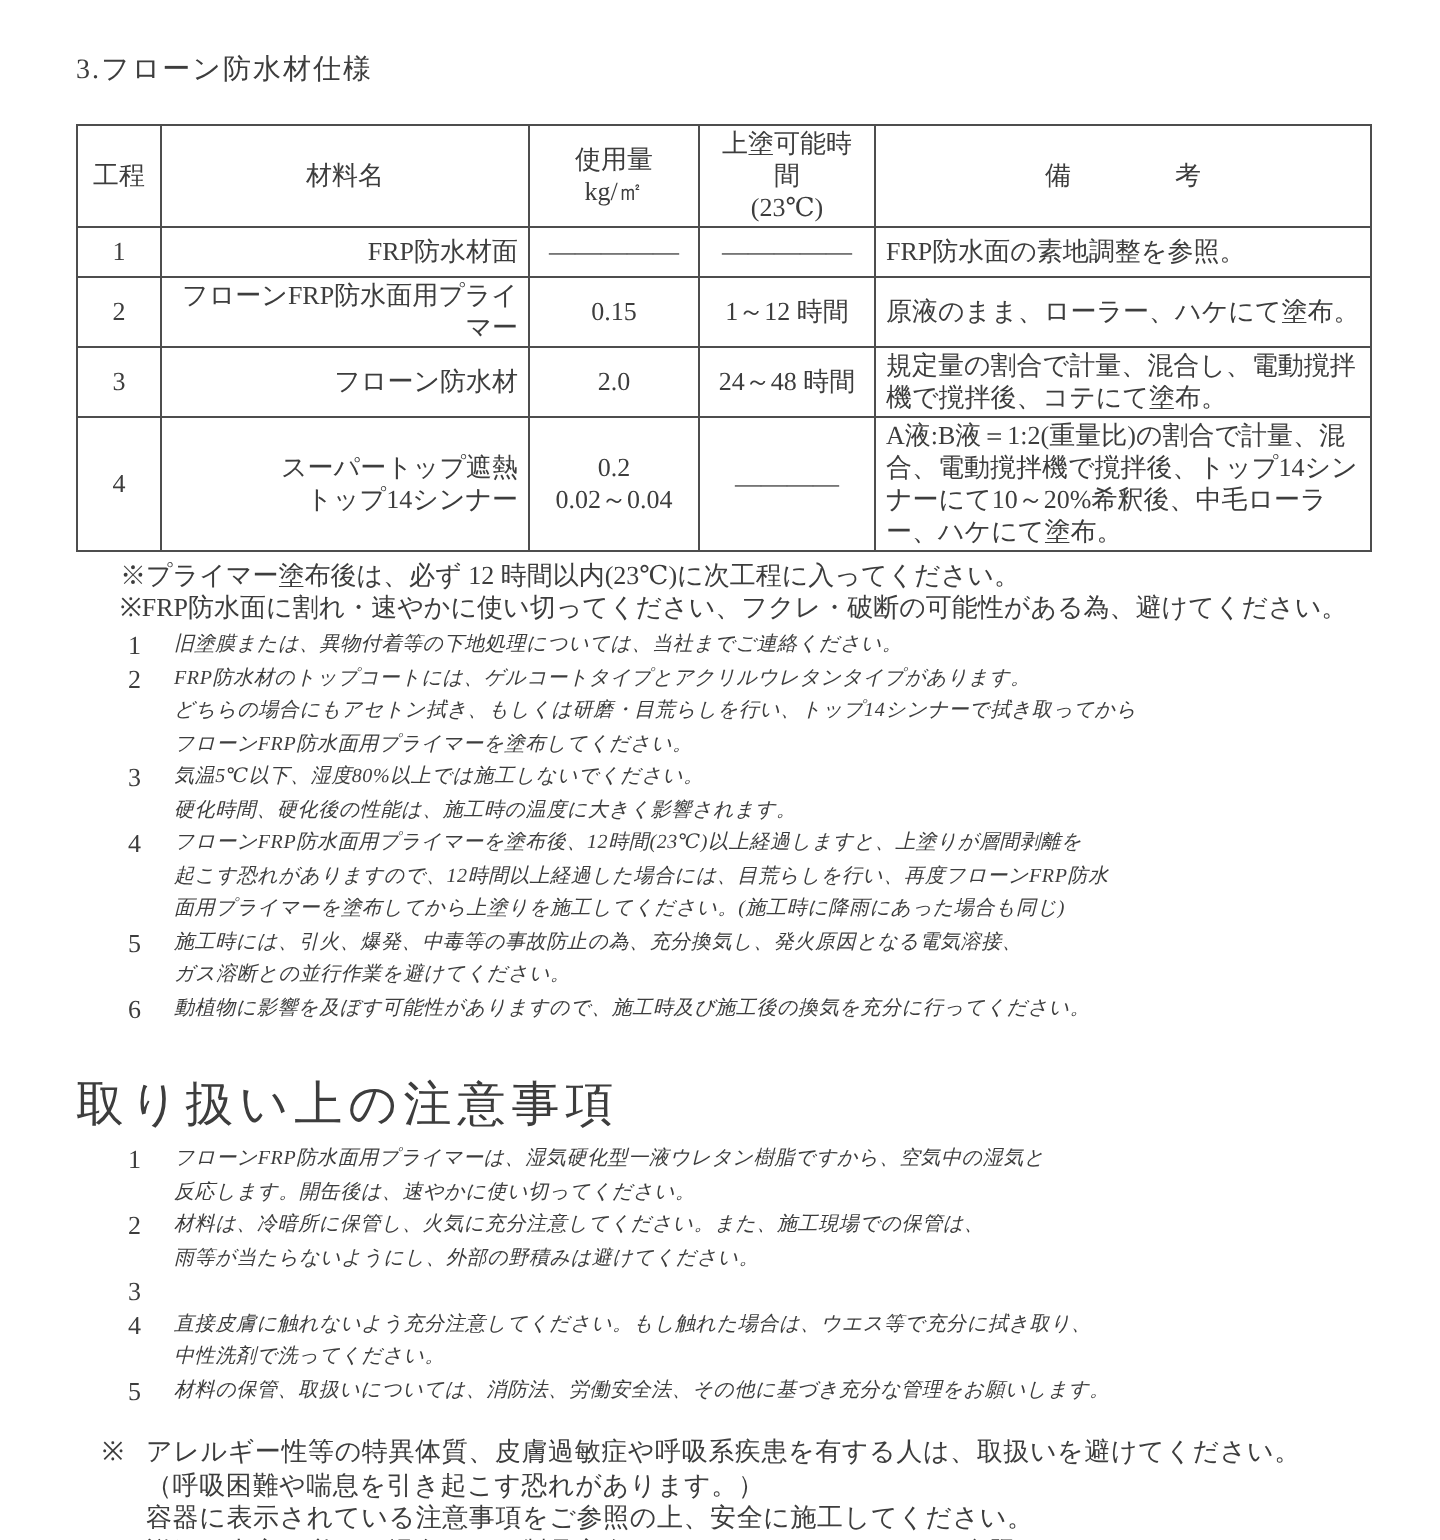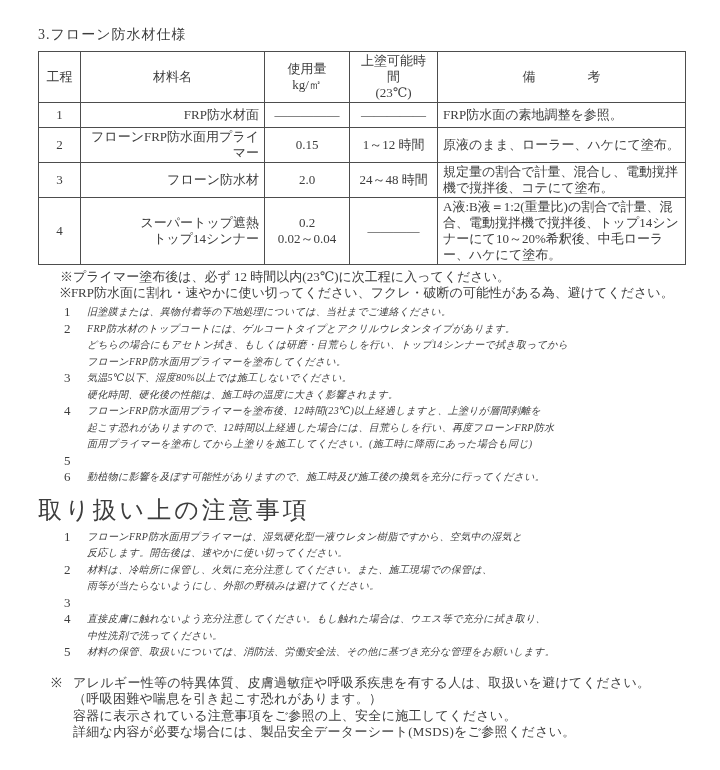--- a/index.html
+++ b/index.html
@@ -9,21 +9,21 @@
     color: #3d3d3d;
     font-family: "Liberation Serif", "DejaVu Serif", serif;
     overflow: hidden;
   }
   .page { padding: 26px 30px 0 38px; }
 
   .doc-title {
     font-size: 14px;
     font-weight: normal;
     letter-spacing: 1px;
-    margin-bottom: 7px;
+    margin-bottom: 18px;
   }
 
   table.spec-table {
     border-collapse: collapse;
     table-layout: fixed;
     width: 647px;
   }
   table.spec-table th, table.spec-table td {
     border: 1px solid #4d4d4d;
     font-size: 13px;
@@ -167,28 +167,30 @@
 硬化時間、硬化後の性能は、施工時の温度に大きく影響されます。</span>
     </div>
     <div class="item">
       <span class="item-num">4</span>
       <span class="item-text">フローンFRP防水面用プライマーを塗布後、12時間(23℃)以上経過しますと、上塗りが層間剥離を
 起こす恐れがありますので、12時間以上経過した場合には、目荒らしを行い、再度フローンFRP防水
 面用プライマーを塗布してから上塗りを施工してください。(施工時に降雨にあった場合も同じ)</span>
     </div>
     <div class="item">
       <span class="item-num">5</span>
+      <span class="item-text">施工時には、引火、爆発、中毒等の事故防止の為、充分換気し、発火原因となる電気溶接、
+ガス溶断との並行作業を避けてください。</span>
     </div>
     <div class="item">
       <span class="item-num">6</span>
       <span class="item-text">動植物に影響を及ぼす可能性がありますので、施工時及び施工後の換気を充分に行ってください。</span>
     </div>
   </div>
 
-  <h2 class="section-heading" style="margin-top:8px;">取り扱い上の注意事項</h2>
+  <h2 class="section-heading" style="margin-top:24px;">取り扱い上の注意事項</h2>
   <div class="items">
     <div class="item">
       <span class="item-num">1</span>
       <span class="item-text">フローンFRP防水面用プライマーは、湿気硬化型一液ウレタン樹脂ですから、空気中の湿気と
 反応します。開缶後は、速やかに使い切ってください。</span>
     </div>
     <div class="item">
       <span class="item-num">2</span>
       <span class="item-text">材料は、冷暗所に保管し、火気に充分注意してください。また、施工現場での保管は、
 雨等が当たらないようにし、外部の野積みは避けてください。</span>

